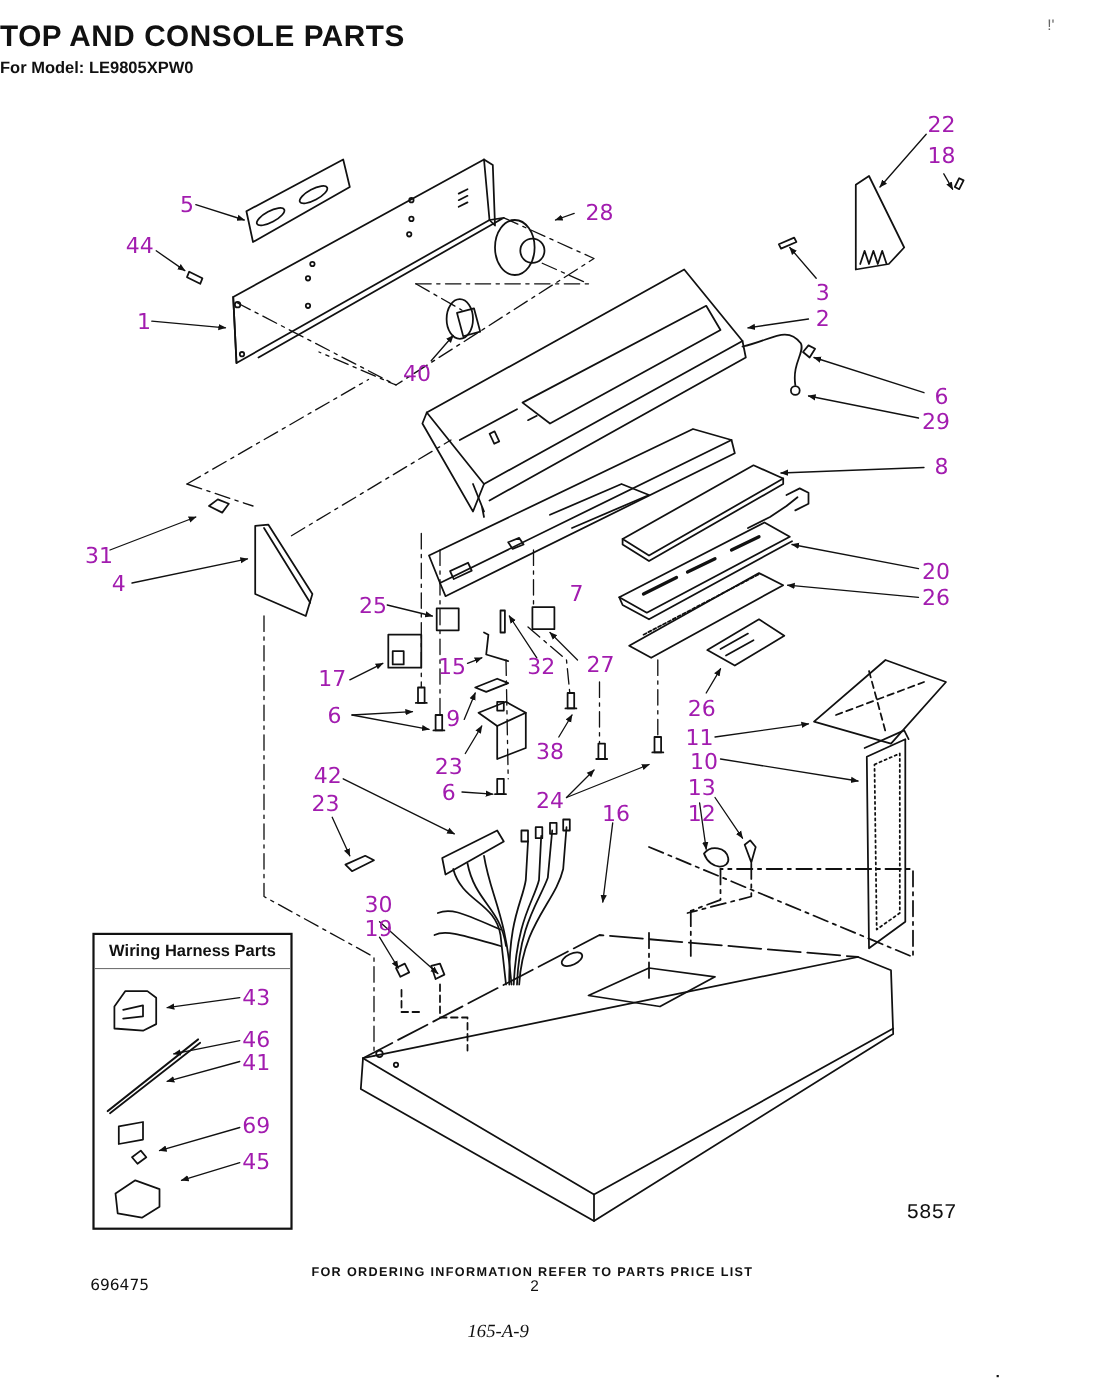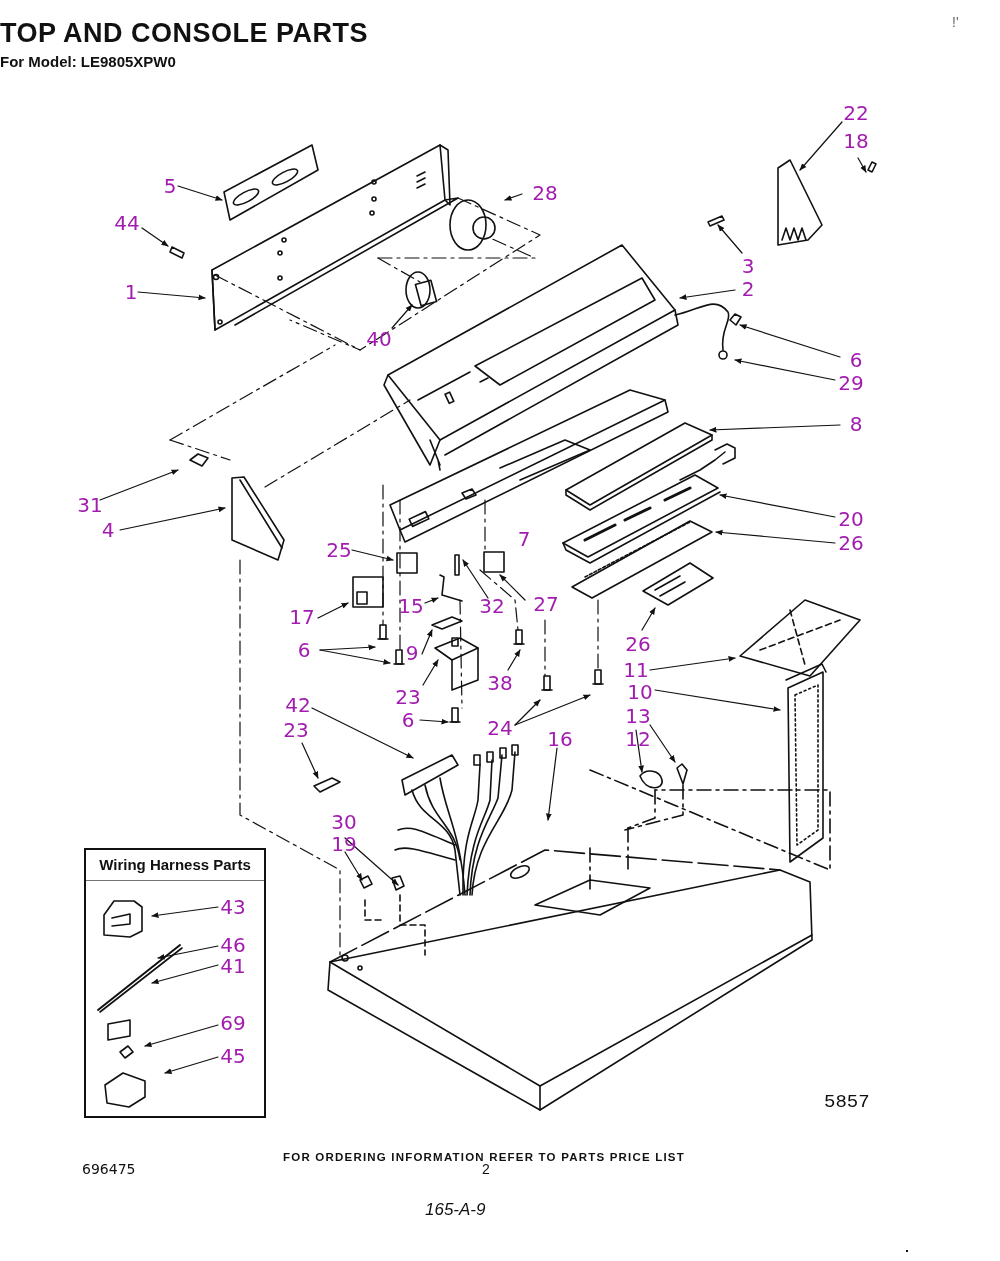--- a/index.html
+++ b/index.html
@@ -8,21 +8,21 @@
   .subtitle { position:absolute; left:0; width:975px; top:53px; text-align:left; font-size:15px; font-weight:bold; }
   .corner-mark { position:absolute; left:952px; top:14px; font-size:14px; color:#666; }
   svg.diagram { position:absolute; left:0; top:0; }
   .callout { position:absolute; font-family:"DejaVu Sans", sans-serif; font-size:20px; font-weight:normal; line-height:1; color:#a21caf; transform:translate(-50%,-50%); white-space:nowrap; }
   .harness-box { position:absolute; left:84px; top:848px; width:182px; height:270px; border:2px solid #111; box-sizing:border-box; }
   .harness-title { position:absolute; left:0; right:0; top:0; height:30px; border-bottom:1px solid #737373; font-size:15px; font-weight:bold; text-align:center; line-height:30px; }
   .footer-note { position:absolute; left:0; width:968px; top:1135px; text-align:center; font-size:11.5px; font-weight:bold; letter-spacing:1.2px;margin-top:16px; }
   .page-num { position:absolute; left:482px; top:1161px; font-size:14px; }
   .doc-id { position:absolute; left:82px; top:1161px; font-size:14px; font-family:"DejaVu Sans", sans-serif; }
   .drawing-code { position:absolute; left:824px; top:1091px; font-size:19px; font-family:Liberation Mono, monospace; }
-  .handwritten { position:absolute; left:425px; top:1200px; font-size:17px; font-style:italic; font-family:Liberation Sans, sans-serif; }
+  .handwritten { position:absolute; left:425px; top:1200px; font-size:17px; font-style:italic; font-family:Liberation Serif, serif; }
   .dot { position:absolute; left:906px; top:1250px; width:2px; height:2px; background:#111; }
 </style>
 </head>
 <body>
 
 <div class="title">TOP AND CONSOLE PARTS</div>
 <div class="subtitle">For Model: LE9805XPW0</div>
 <div class="corner-mark">!'</div>
 
 <svg class="diagram" width="1000" height="1261" viewBox="0 0 1000 1261" fill="none" stroke="#111" stroke-width="1.6" stroke-linejoin="round" stroke-linecap="round">

